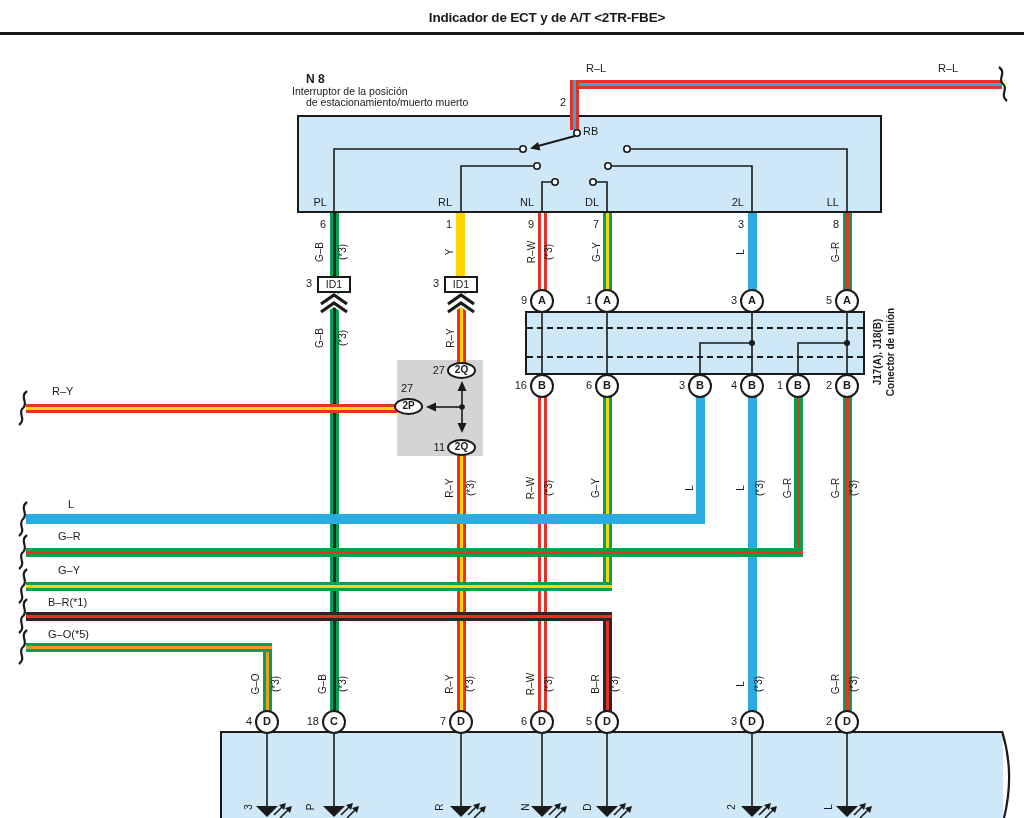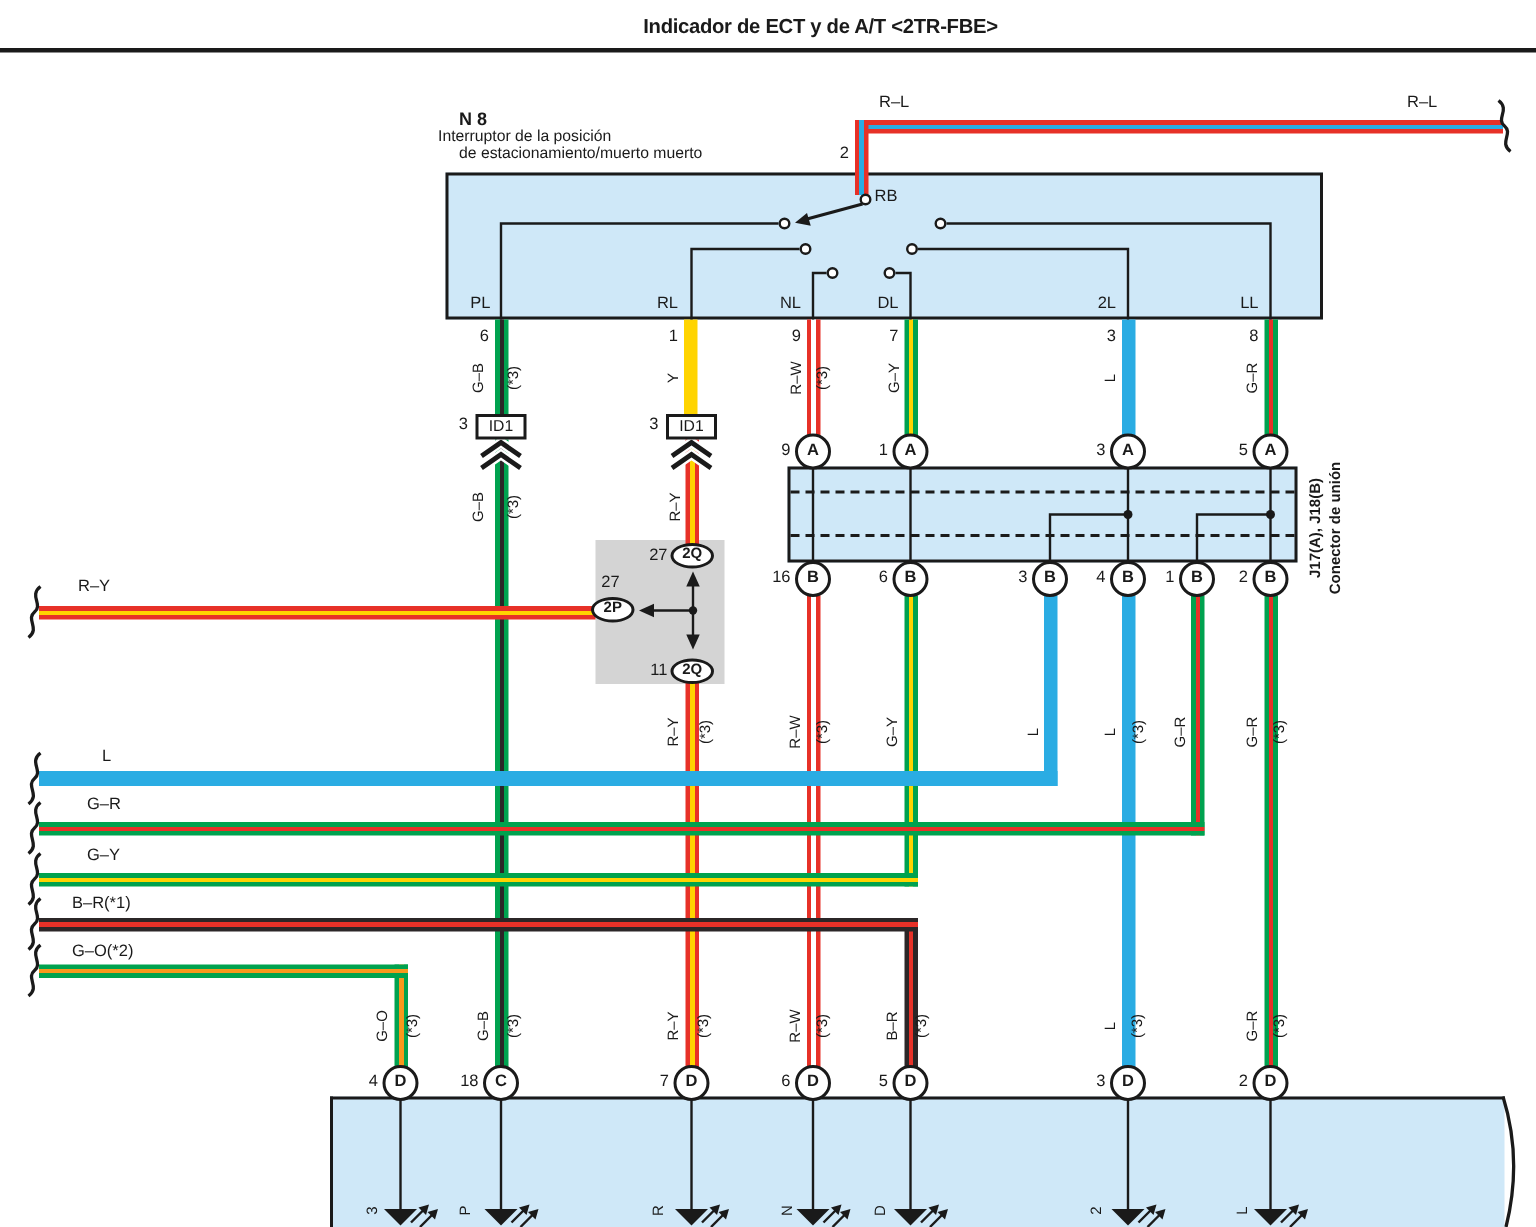--- a/index.html
+++ b/index.html
@@ -253,21 +253,21 @@
   <span class="pin" style="left:815px;top:218px">8</span>
 
   <span class="hlabel" style="left:586px;top:62px">R–L</span>
   <span class="hlabel" style="left:938px;top:62px">R–L</span>
 
   <span class="hlabel" style="left:52px;top:385px">R–Y</span>
   <span class="hlabel" style="left:68px;top:498px">L</span>
   <span class="hlabel" style="left:58px;top:530px">G–R</span>
   <span class="hlabel" style="left:58px;top:564px">G–Y</span>
   <span class="hlabel" style="left:48px;top:596px">B–R(*1)</span>
-  <span class="hlabel" style="left:48px;top:628px">G–O(*2)</span>
+  <span class="hlabel" style="left:48px;top:628px">G–O(*5)</span>
 
   <span class="vlabel" style="left:298px;top:245px">G–B</span>
   <span class="vlabel" style="left:321px;top:245px">(*3)</span>
   <span class="vlabel" style="left:428px;top:245px">Y</span>
   <span class="vlabel" style="left:510px;top:245px">R–W</span>
   <span class="vlabel" style="left:527px;top:245px">(*3)</span>
   <span class="vlabel" style="left:575px;top:245px">G–Y</span>
   <span class="vlabel" style="left:719px;top:245px">L</span>
   <span class="vlabel" style="left:814px;top:245px">G–R</span>
 

